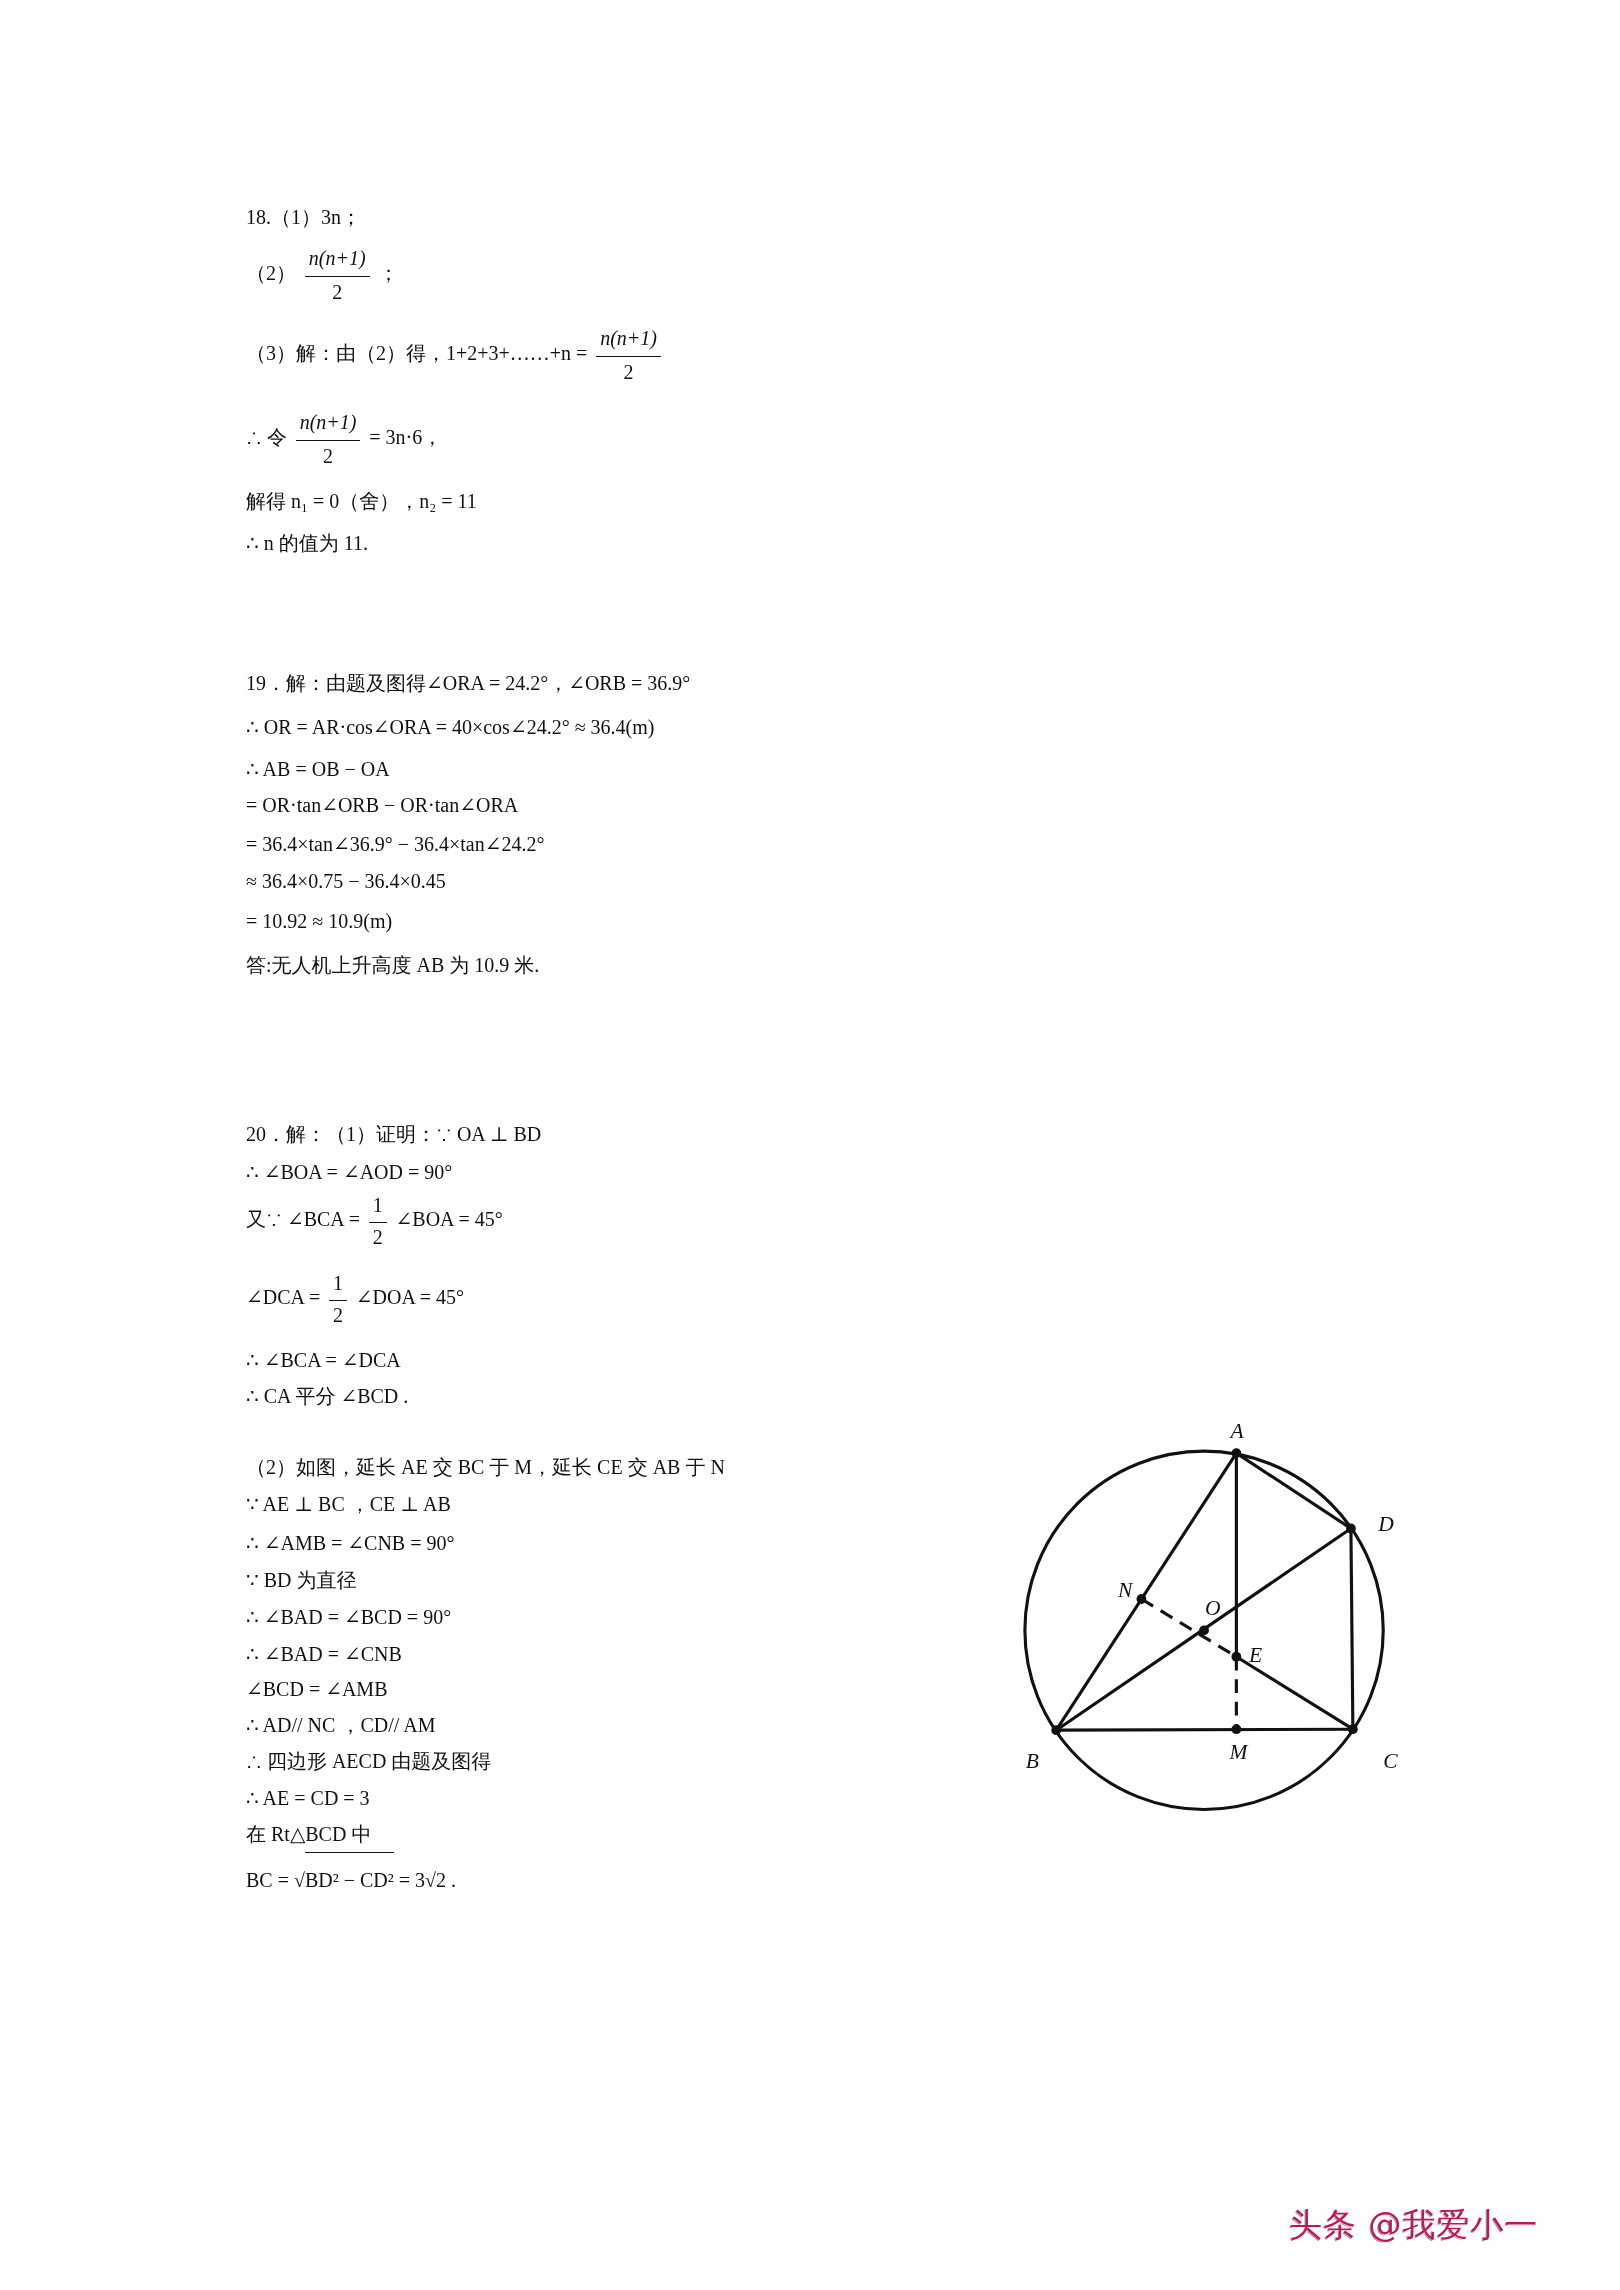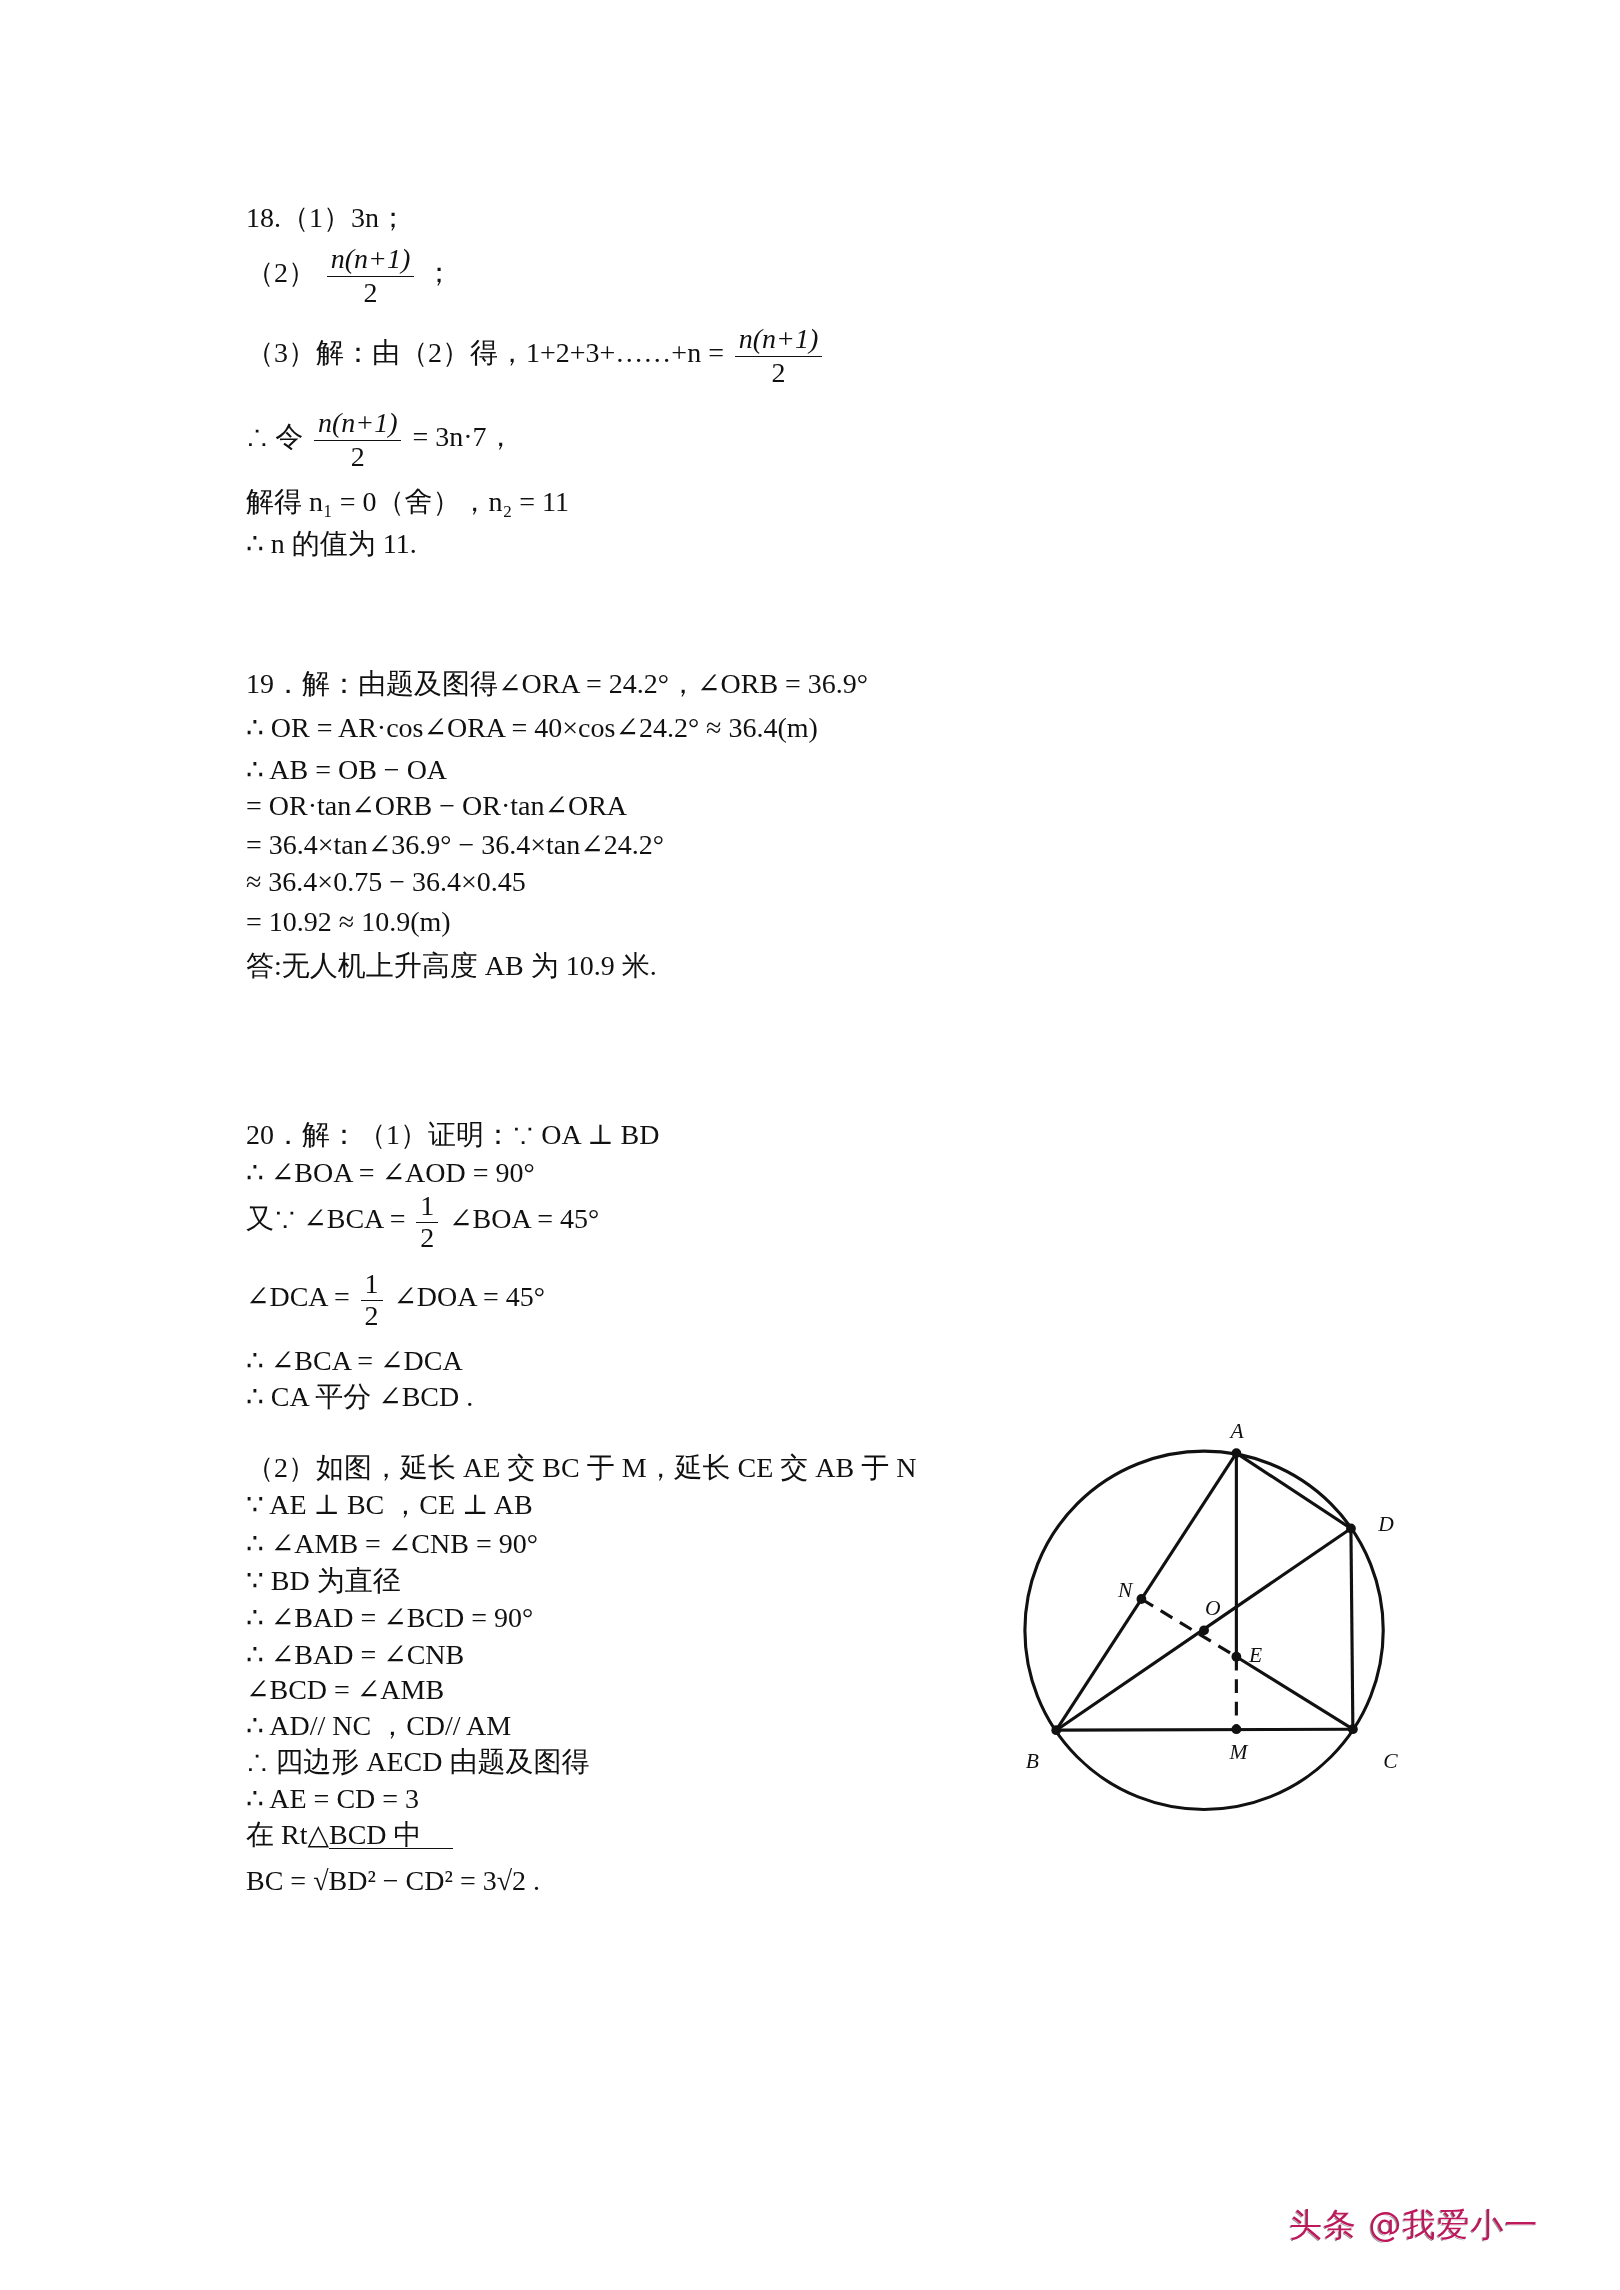--- a/index.html
+++ b/index.html
@@ -1,18 +1,18 @@
 <!DOCTYPE html>
 <html><head>
 <meta charset="utf-8">
 <style>
   html, body { margin: 0; padding: 0; background: #ffffff; }
   body { width: 1620px; height: 2291px; position: relative; overflow: hidden;
          font-family: "Liberation Serif", "DejaVu Serif", serif; color: #111; }
-  .ln { position: absolute; left: 246px; font-size: 28px; line-height: 33px; white-space: nowrap; }
+  .ln { position: absolute; left: 246px; font-size: 20px; line-height: 33px; white-space: nowrap; }
   .ln i, .m { font-style: italic; }
   .frac { display: inline-block; vertical-align: middle; text-align: center; margin: 0 3.9px; }
   .frac .num { display: block; padding: 0 3.9px 2px; border-bottom: 1.6px solid #111; line-height: 31px; }
   .frac .den { display: block; line-height: 31px; }
   .frac.small .num, .frac.small .den { line-height: 29px; }
   .sqrt { border-top: 1.6px solid #111; padding-top: 16px; }
   #figure { position: absolute; left: 1010px; top: 1411px; width: 441px; height: 421px; }
   #figure text { font-family: "Liberation Serif", serif; font-style: italic; font-size: 22px; fill: #111; }
   #watermark { position: absolute; left: 1289px; top: 2203px; font-family: "DejaVu Sans", sans-serif;
                font-size: 33px; color: #be185d; letter-spacing: 1px;
@@ -36,21 +36,21 @@
     <span class="num m">n(n+1)</span>
     <span class="den">2</span>
   </span>
 </div>
 <div class="ln" style="top:407px;">
   <span>∴ 令</span>
   <span class="frac">
     <span class="num m">n(n+1)</span>
     <span class="den">2</span>
   </span>
-  <span>= 3n·7，</span>
+  <span>= 3n·6，</span>
 </div>
 <div class="ln" style="top:485px;">解得 n₁ = 0（舍），n₂ = 11</div>
 <div class="ln" style="top:527px;">∴ n 的值为 11.</div>
 
 <div class="ln" style="top:667px;">19．解：由题及图得∠ORA = 24.2°，∠ORB = 36.9°</div>
 <div class="ln" style="top:711px;">∴ OR = AR·cos∠ORA = 40×cos∠24.2° ≈ 36.4(m)</div>
 <div class="ln" style="top:753px;">∴ AB = OB − OA</div>
 <div class="ln" style="top:789px;">= OR·tan∠ORB − OR·tan∠ORA</div>
 <div class="ln" style="top:828px;">= 36.4×tan∠36.9° − 36.4×tan∠24.2°</div>
 <div class="ln" style="top:865px;">≈ 36.4×0.75 − 36.4×0.45</div>

